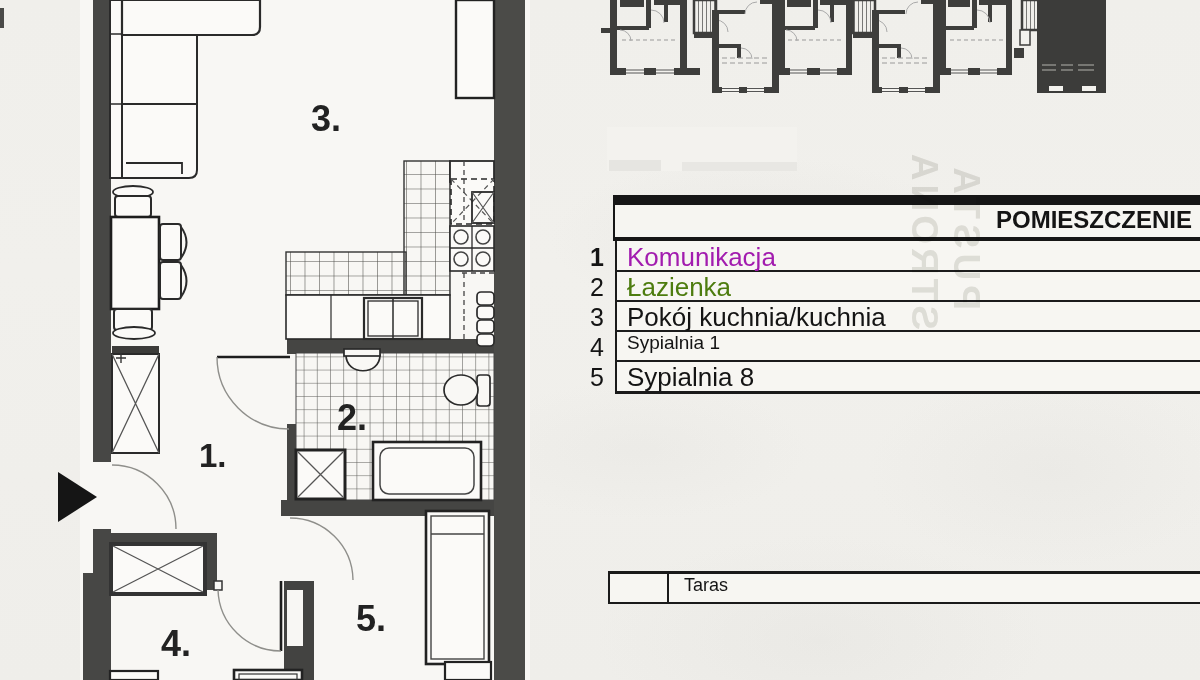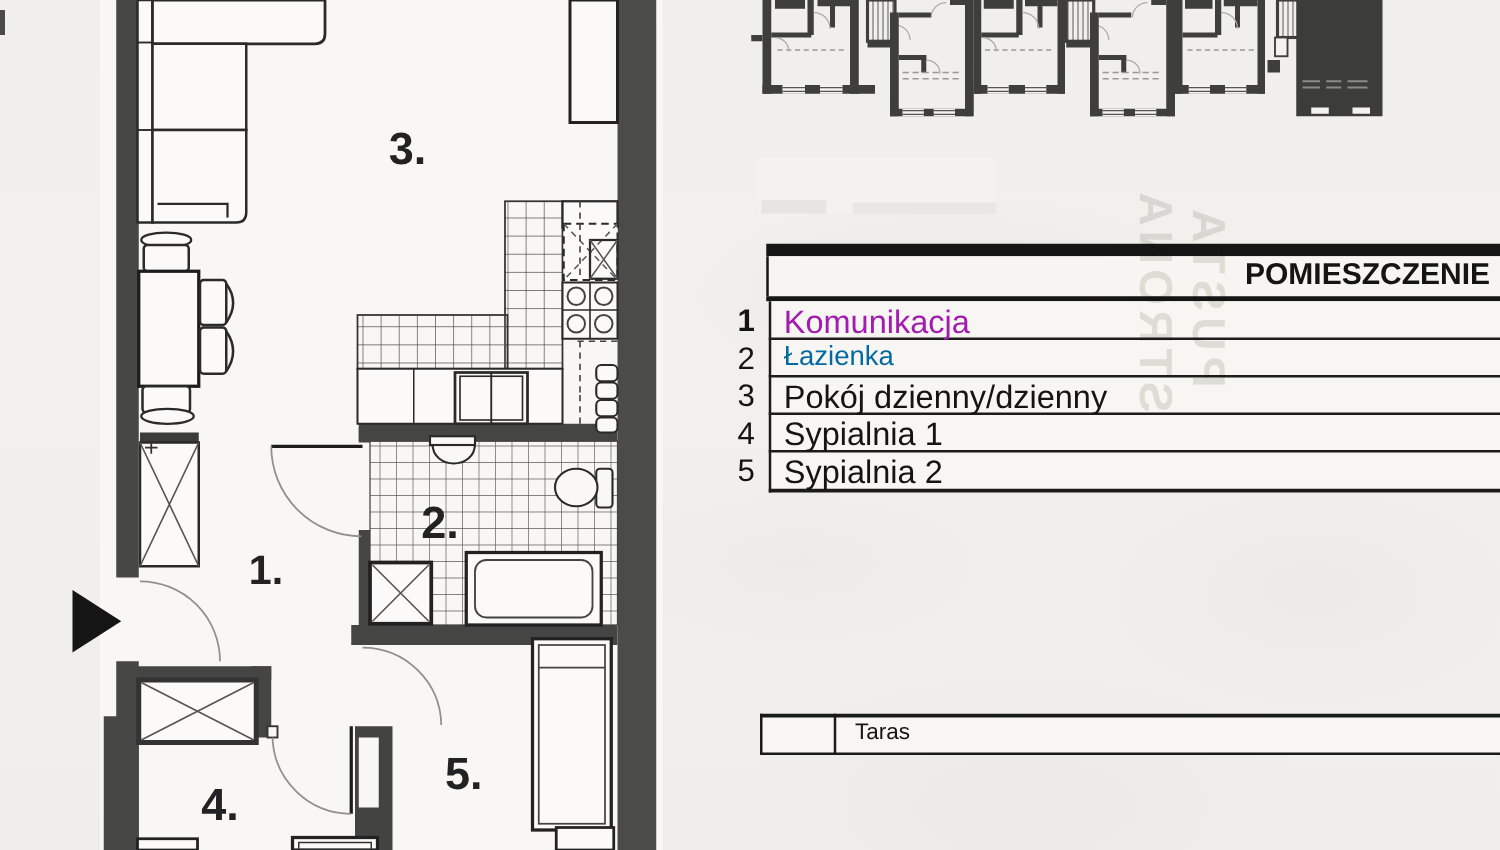--- a/index.html
+++ b/index.html
@@ -326,24 +326,24 @@
 <div class="abs" style="left:615px;top:330px;width:585px;height:2px;background:#1c1c1c"></div>
 <div class="abs" style="left:615px;top:360px;width:585px;height:2px;background:#1c1c1c"></div>
 
 <div class="abs" style="left:572px;top:243px;width:32px;height:26px;font-size:25px;font-weight:bold;color:#141414;text-align:right">1</div>
 <div class="abs" style="left:572px;top:273px;width:32px;height:26px;font-size:25px;color:#141414;text-align:right">2</div>
 <div class="abs" style="left:572px;top:303px;width:32px;height:26px;font-size:25px;color:#141414;text-align:right">3</div>
 <div class="abs" style="left:572px;top:333px;width:32px;height:26px;font-size:25px;color:#141414;text-align:right">4</div>
 <div class="abs" style="left:572px;top:363px;width:32px;height:26px;font-size:25px;color:#141414;text-align:right">5</div>
 
 <div class="abs" style="left:627px;top:242px;font-size:26px;color:#a21caf">Komunikacja</div>
-<div class="abs" style="left:627px;top:272px;font-size:22px;color:#0369a1">Łazienka</div>
-<div class="abs" style="left:627px;top:302px;font-size:26px;color:#141414">Pokój dzienny/dzienny</div>
-<div class="abs" style="left:627px;top:332px;font-size:26px;color:#141414">Sypialnia 1</div>
-<div class="abs" style="left:627px;top:362px;font-size:26px;color:#141414">Sypialnia 2</div>
+<div class="abs" style="left:627px;top:272px;font-size:26px;color:#4d7c0f">Łazienka</div>
+<div class="abs" style="left:627px;top:302px;font-size:26px;color:#141414">Pokój kuchnia/kuchnia</div>
+<div class="abs" style="left:627px;top:332px;font-size:19px;color:#141414">Sypialnia 1</div>
+<div class="abs" style="left:627px;top:362px;font-size:26px;color:#141414">Sypialnia 8</div>
 
 <div class="abs" style="left:608px;top:571px;width:592px;height:28px;background:#f7f6f2;border-top:3px solid #1a1a1a;border-bottom:2px solid #1a1a1a;border-left:2px solid #1a1a1a"></div>
 
 <div class="abs" style="left:667px;top:571px;width:2px;height:33px;background:#1a1a1a"></div>
 
 <div class="abs" style="left:684px;top:575px;font-size:18px;color:#141414">Taras</div>
 
 <svg class="abs" width="1200" height="680" viewBox="0 0 1200 680" style="left:0;top:0;mix-blend-mode:multiply;pointer-events:none">
 <g transform="translate(943,0) scale(-1,1) translate(-943,0)" fill="#dbdad6" font-family="Liberation Sans,sans-serif" font-weight="bold" opacity="0.7">
 <text font-size="37" letter-spacing="5" transform="translate(932,310) rotate(-90)">PUSTA</text>

